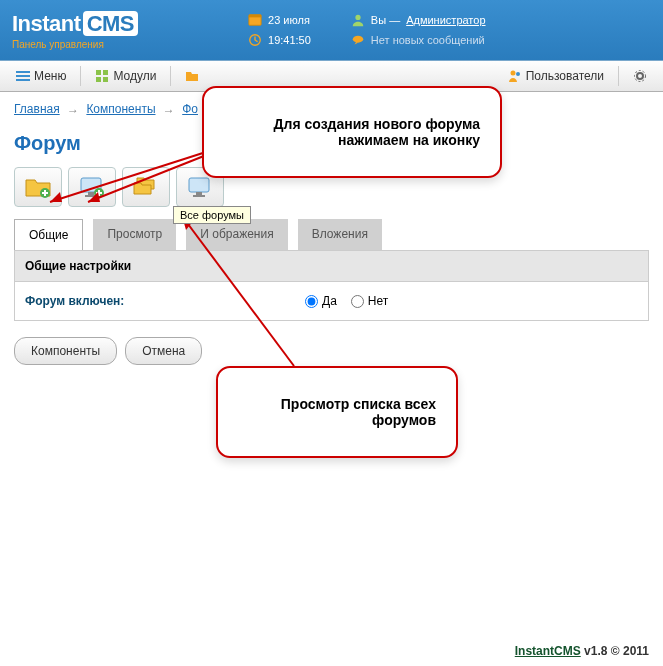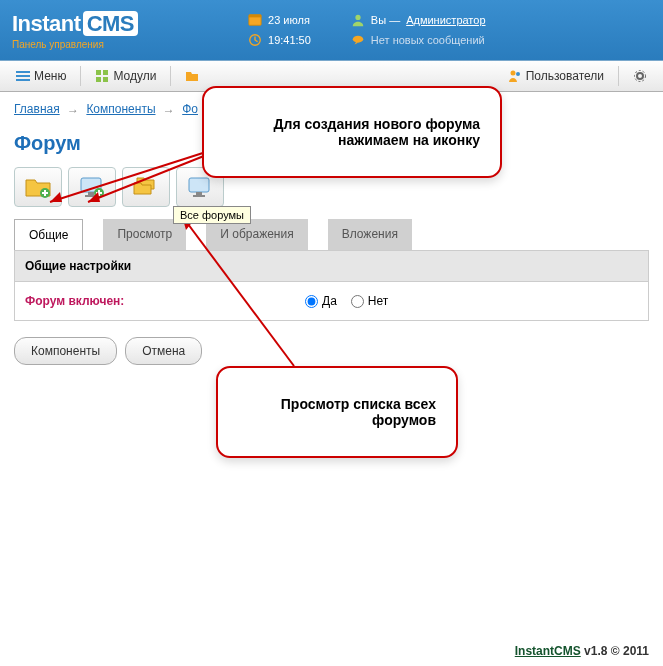--- a/index.html
+++ b/index.html
@@ -25,28 +25,28 @@
 .breadcrumb a { color: #1e6fb8; text-decoration: underline; }
 .breadcrumb .arrow { color: #888; margin: 0 4px; }
 
 .page-title { color: #1e6fb8; font-size: 20px; font-weight: bold; padding: 6px 14px 12px; }
 
 .toolbar { padding: 0 14px 12px; display: flex; gap: 6px; }
 .tool-btn { width: 48px; height: 40px; background: linear-gradient(#fdfdfd, #e8e8e8); border: 1px solid #bcc; border-radius: 4px; display: flex; align-items: center; justify-content: center; cursor: pointer; position: relative; }
 
 .tooltip-box { position: absolute; top: 38px; left: -4px; background: #ffffe0; border: 1px solid #888; padding: 2px 6px; font-size: 11px; white-space: nowrap; z-index: 20; }
 
-.tabs { display: flex; gap: 20px; padding: 0 14px; }
+.tabs { display: flex; gap: 10px; padding: 0 14px; }
 .tab { padding: 8px 14px; background: #d0d0d0; color: #555; cursor: pointer; font-size: 12px; }
 .tab.active { background: #fff; color: #000; border: 1px solid #b0b0b0; border-bottom: none; }
 
 .settings-panel { margin: 0 14px; border: 1px solid #ccc; }
 .settings-header { background: #e6e6e6; padding: 8px 10px; font-weight: bold; border-bottom: 1px solid #ccc; }
 .settings-row { display: flex; align-items: center; padding: 12px 10px; }
-.settings-label { color: #be185d; font-weight: bold; flex: 0 0 280px; }
+.settings-label { color: #0c4a6e; font-weight: bold; flex: 0 0 280px; }
 .settings-value { display: flex; gap: 14px; align-items: center; }
 .radio-item { display: flex; align-items: center; gap: 4px; }
 
 .action-buttons { padding: 16px 14px; display: flex; gap: 8px; }
 .btn { padding: 6px 16px; background: linear-gradient(#fdfdfd, #e6e6e6); border: 1px solid #aaa; border-radius: 12px; cursor: pointer; font-size: 12px; color: #333; }
 
 .callout { position: absolute; background: #fff; border: 2px solid #c00; border-radius: 14px; padding: 28px 20px; text-align: right; font-size: 14px; color: #000; font-weight: bold; z-index: 10; box-shadow: 0 4px 10px rgba(0,0,0,0.15); }
 .callout-line1, .callout-line2 { display: block; }
 
 .footer { position: absolute; bottom: 8px; right: 14px; font-size: 12px; color: #333; }

